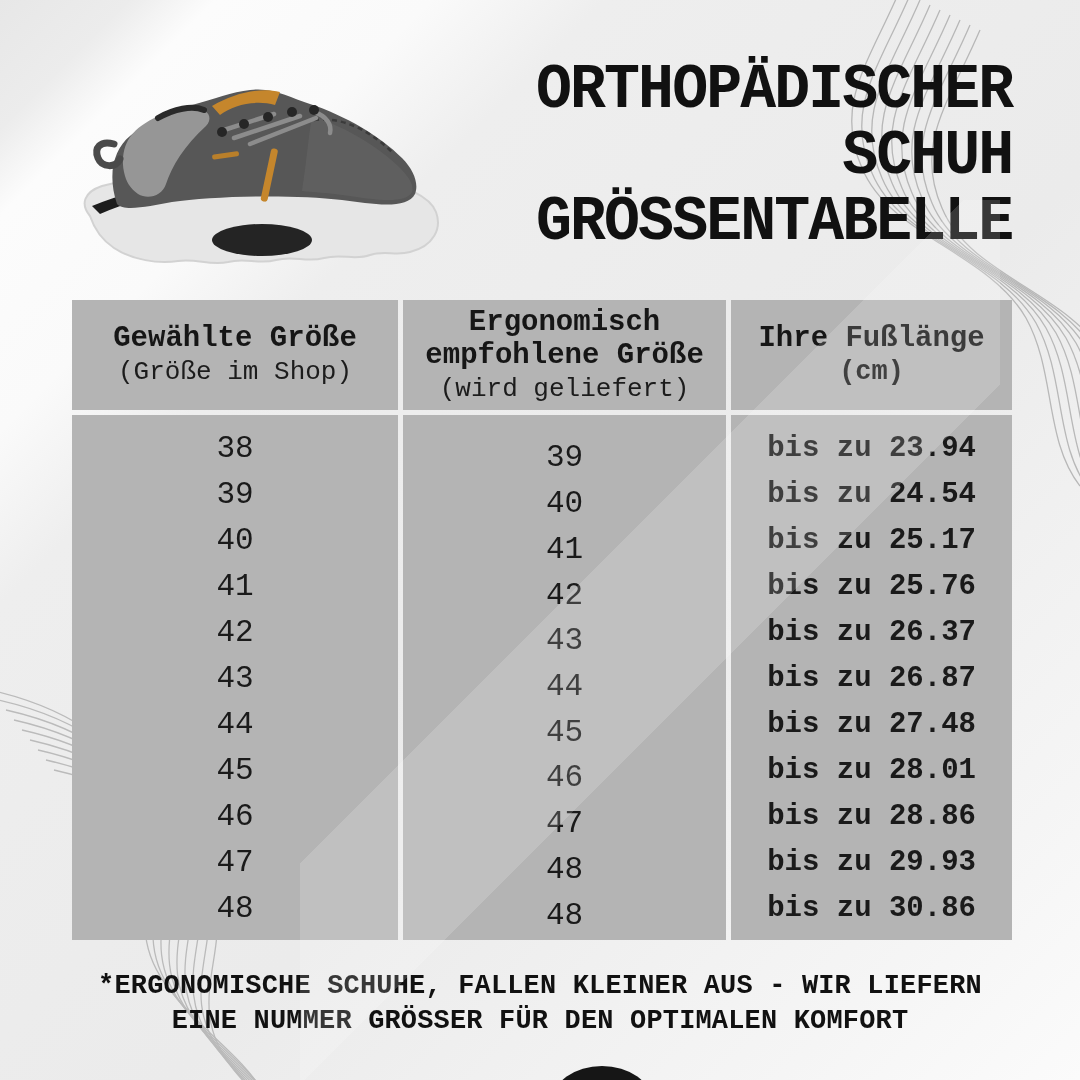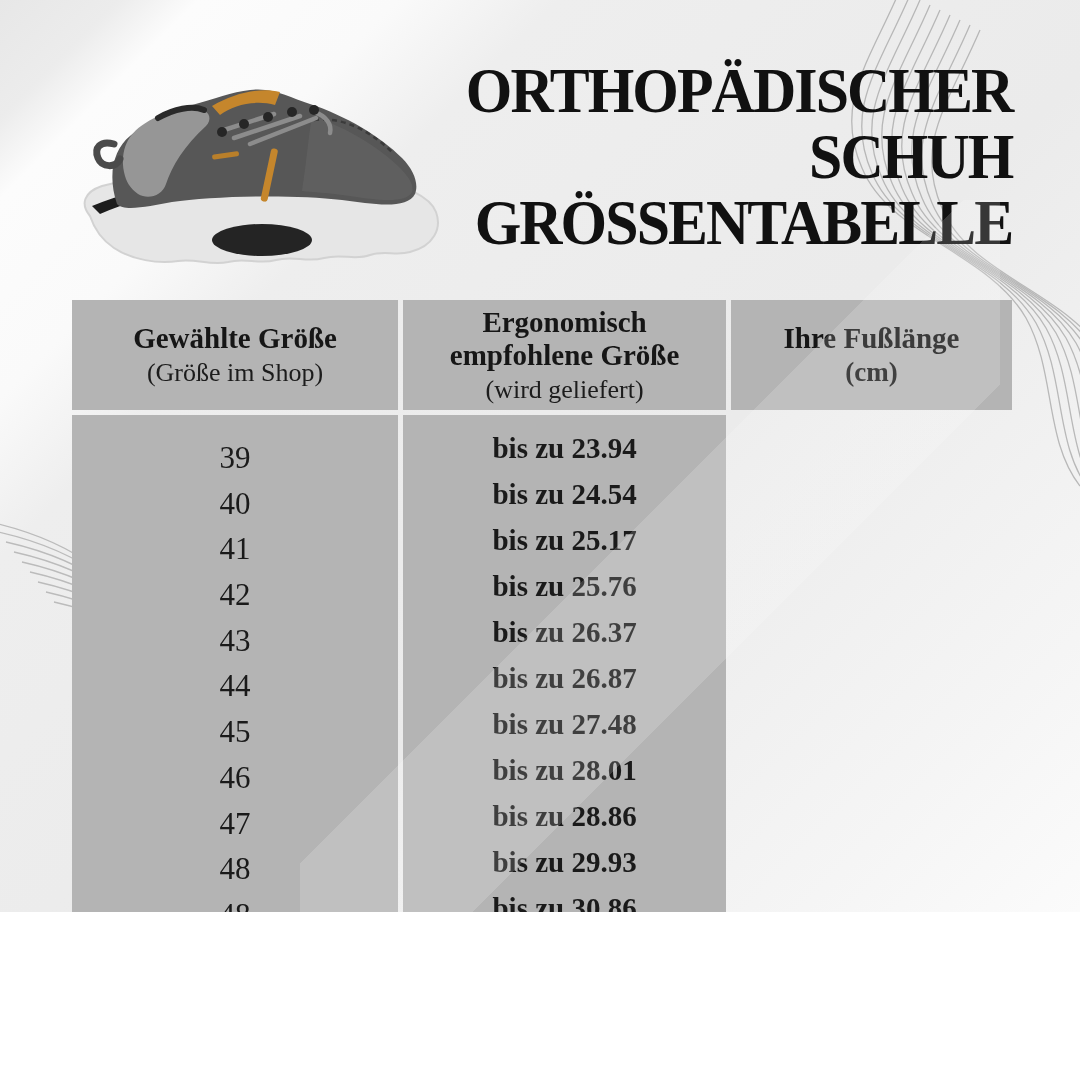--- a/index.html
+++ b/index.html
@@ -1,18 +1,18 @@
 <!DOCTYPE html>
 <html><head>
 <meta charset="utf-8">
 <style>
   html,body{margin:0;padding:0;background:#ffffff;}
   .canvas{
-    position:relative;width:1080px;height:912px;overflow:hidden;
-    font-family:Liberation Serif, serif;color:#141414;
+    position:relative;width:1080px;height:1080px;overflow:hidden;
+    font-family:Liberation Mono, monospace;color:#141414;
     background:linear-gradient(135deg,#e7e7e7 0%,#ececec 6%,#fcfcfc 10%,#fafafa 20%,#eeeeee 28%,#ebebeb 58%,#f5f5f5 86%,#fbfbfb 100%);
   }
   
   .waves-tr{position:absolute;top:0;right:0;z-index:1;}
   .waves-bl{position:absolute;left:0;bottom:0;z-index:1;}
   .diag-streak{
     position:absolute;top:200px;left:300px;width:700px;height:880px;z-index:5;pointer-events:none;
     background:linear-gradient(135deg,transparent 42%,rgba(255,255,255,0.16) 42%,rgba(255,255,255,0.16) 56%,transparent 56%);
   }
   .bottom-arc{
@@ -159,20 +159,33 @@
     </div>
     <div class="th th-2">
       <div class="t">Ergonomisch empfohlene Größe</div>
       <div class="s">(wird geliefert)</div>
     </div>
     <div class="th th-3">
       <div class="t">Ihre Fußlänge</div>
       <div class="s">(cm)</div>
     </div>
 
+    <div class="tb tb-1">
+      <span class="v">38</span>
+      <span class="v">39</span>
+      <span class="v">40</span>
+      <span class="v">41</span>
+      <span class="v">42</span>
+      <span class="v">43</span>
+      <span class="v">44</span>
+      <span class="v">45</span>
+      <span class="v">46</span>
+      <span class="v">47</span>
+      <span class="v">48</span>
+    </div>
 
     <div class="tb tb-2">
       <span class="v">39</span>
       <span class="v">40</span>
       <span class="v">41</span>
       <span class="v">42</span>
       <span class="v">43</span>
       <span class="v">44</span>
       <span class="v">45</span>
       <span class="v">46</span>

